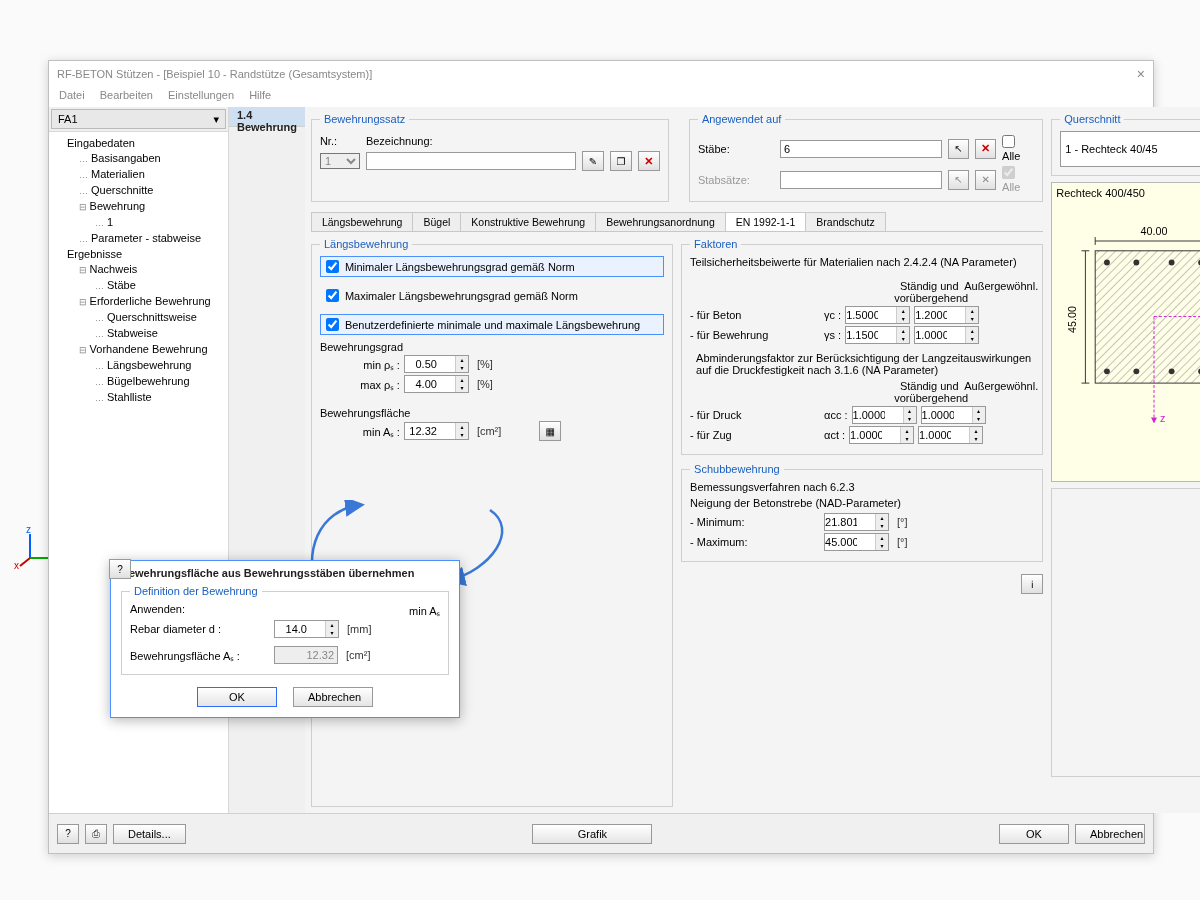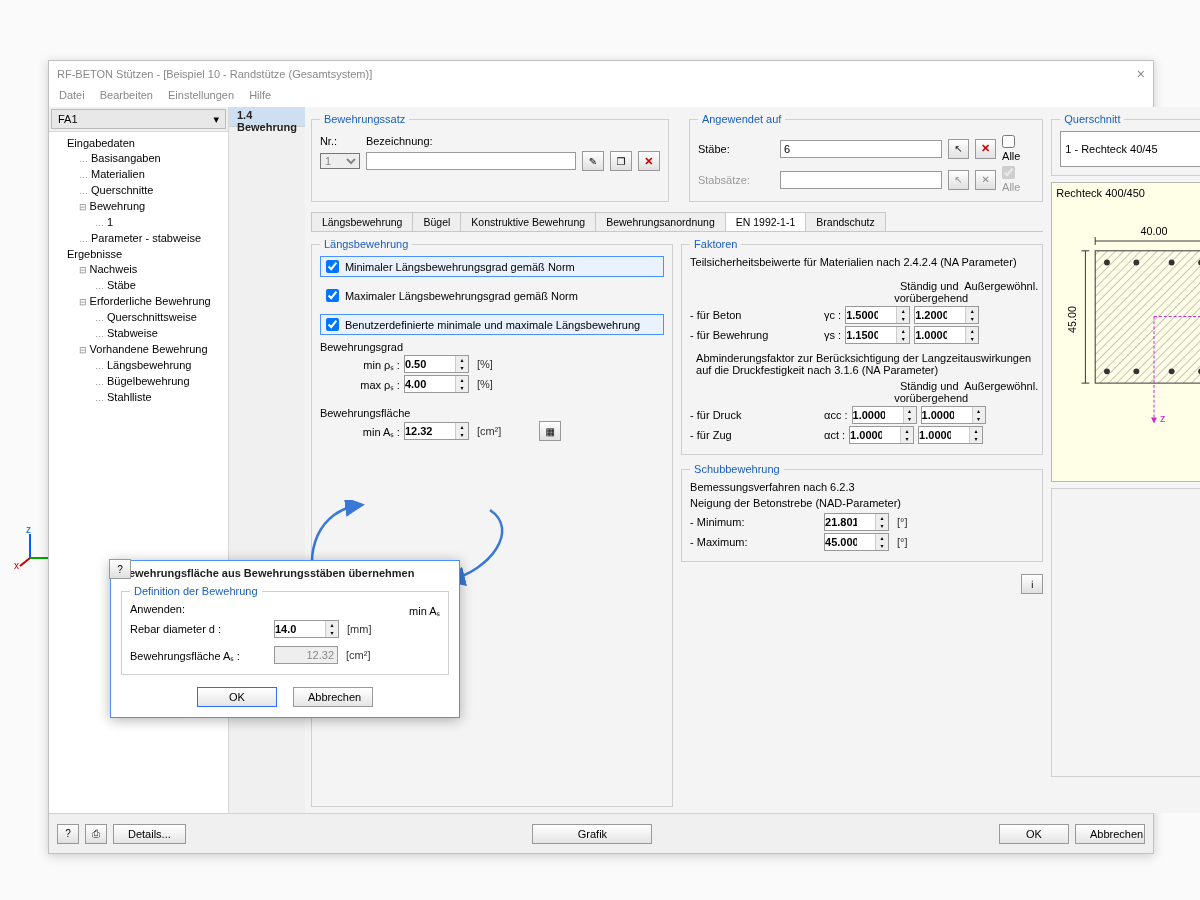--- a/index.html
+++ b/index.html
@@ -48,21 +48,21 @@
 .tabbody { display: flex; gap: 8px; flex: 1; }
 .col { flex: 1; display: flex; flex-direction: column; gap: 8px; }
 .checkline { display: flex; align-items: center; gap: 6px; padding: 3px 5px; border: 1px solid transparent; }
 .checkline.hl { border: 1px solid #4a90ff; background: #eaf2ff; }
 input[type="checkbox"] { width: 13px; height: 13px; }
 
 .numrow { display: flex; align-items: center; gap: 4px; margin: 2px 0; }
 .numrow .nlabel { width: 130px; text-align: left; }
 .numrow .nlabel.r { text-align: right; width: 80px; }
 .spinner { display: flex; align-items: center; border: 1px solid #999; height: 18px; background: #fff; }
-.spinner input { border: none; width: 50px; text-align: left; height: 16px; padding-right: 18px; font-weight: bold; }
+.spinner input { border: none; width: 50px; text-align: right; height: 16px; padding-right: 18px; }
 .spinner .btns { width: 13px; height: 16px; display: flex; flex-direction: column; }
 .spinner .btns span { flex:1; border-left: 1px solid #ccc; font-size: 6px; text-align: center; line-height: 8px; background: #eee; }
 .unit { color: #333; margin-left: 4px; }
 
 .sectionlabel { margin-top: 6px; }
 
 .fakhdr { display: flex; justify-content: flex-end; gap: 0; font-size: 10px; }
 .fakhdr span { width: 70px; text-align: center; }
 
 .actionbar { display: flex; justify-content: flex-end; gap: 6px; margin-top: 4px; }

